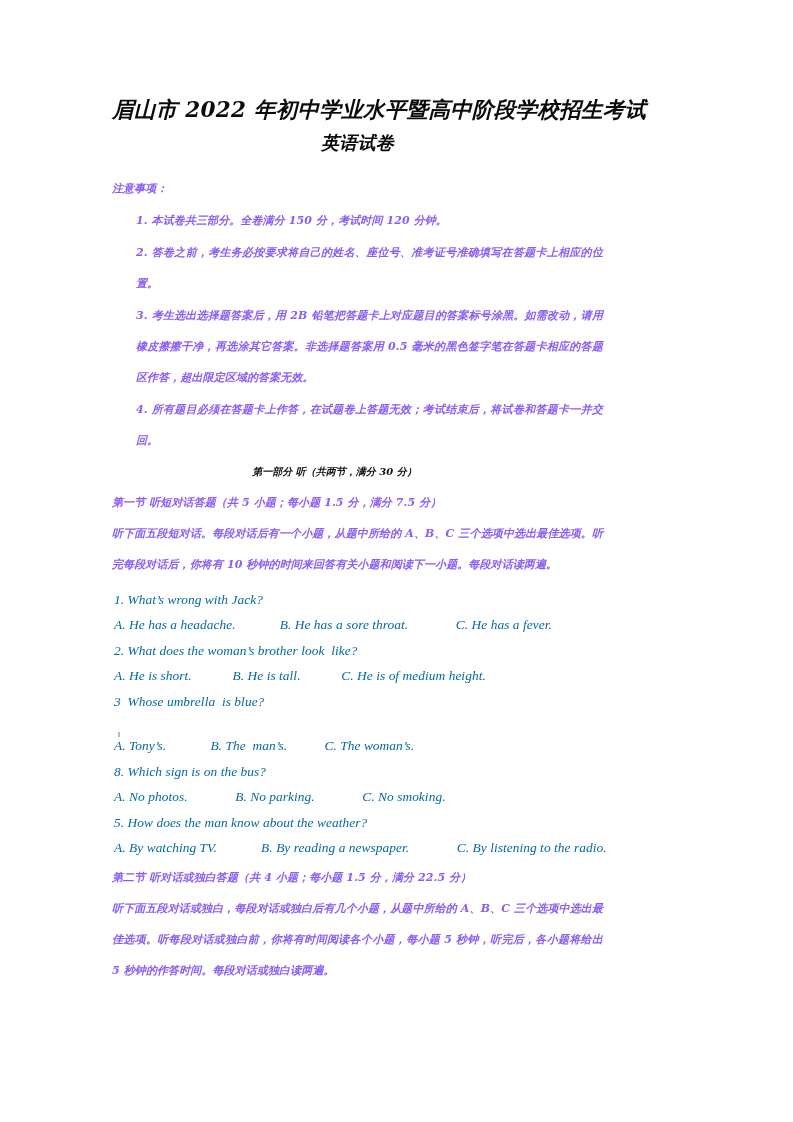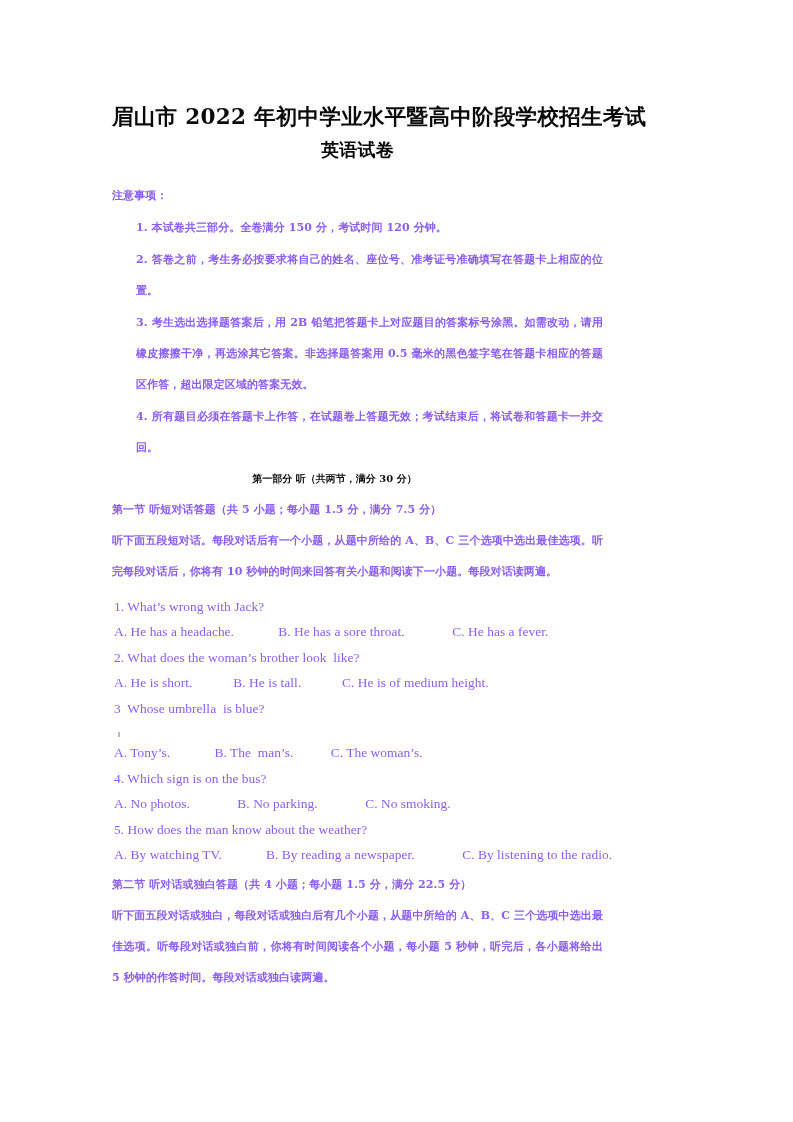--- a/index.html
+++ b/index.html
@@ -17,21 +17,22 @@
     -webkit-font-smoothing: antialiased;
   }
 
   .page {
     position: absolute;
     left: 0;
     top: 0;
     width: 714px;
     height: 1122px;
     box-sizing: border-box;
-    padding: 14px 111px 0 112px;
+    padding: 7px 111px 0 112px;
+    font-style: italic;
   }
 
   
   .title-block {
     padding-top: 88px;
     text-align: center;
   }
   .doc-title {
     font-family: "DejaVu Serif", "Liberation Serif", serif;
     font-weight: bold;
@@ -87,21 +88,21 @@
 
   
   .en-block {
     margin-top: 7px;
   }
   .en {
     font-family: "Liberation Serif", "DejaVu Serif", serif;
     font-weight: normal;
     font-size: 13.4px;
     line-height: 25.5px;
-    color: #8b5cf6;
+    color: #0369a1;
     white-space: pre;
     letter-spacing: 0.05px;
   }
   .en-q {
     padding-left: 2px;
   }
   .en-opts {
     padding-left: 2px;
   }
   .q3-gap {
@@ -143,21 +144,21 @@
     <div class="en en-q">1. What’s wrong with Jack?</div>
     <div class="en en-opts">A. He has a headache.             B. He has a sore throat.              C. He has a fever.</div>
 
     <div class="en en-q">2. What does the woman’s brother look  like?</div>
     <div class="en en-opts">A. He is short.            B. He is tall.            C. He is of medium height.</div>
 
     <div class="en en-q">3  Whose umbrella  is blue?</div>
     <div class="q3-gap"></div>
     <div class="en en-opts">A. Tony’s.             B. The  man’s.           C. The woman’s.</div>
 
-    <div class="en en-q">4. Which sign is on the bus?</div>
+    <div class="en en-q">8. Which sign is on the bus?</div>
     <div class="en en-opts">A. No photos.              B. No parking.              C. No smoking.</div>
 
     <div class="en en-q">5. How does the man know about the weather?</div>
     <div class="en en-opts sp-after-q5">A. By watching TV.             B. By reading a newspaper.              C. By listening to the radio.</div>
   </div>
 
   <div class="cn section-heading">第二节  听对话或独白答题（共 4 小题；每小题 1.5 分，满分 22.5 分）</div>
   <div class="cn">听下面五段对话或独白，每段对话或独白后有几个小题，从题中所给的 A、B、C 三个选项中选出最佳选项。听每段对话或独白前，你将有时间阅读各个小题，每小题 5 秒钟，听完后，各小题将给出 5 秒钟的作答时间。每段对话或独白读两遍。</div>
 
 </div>

